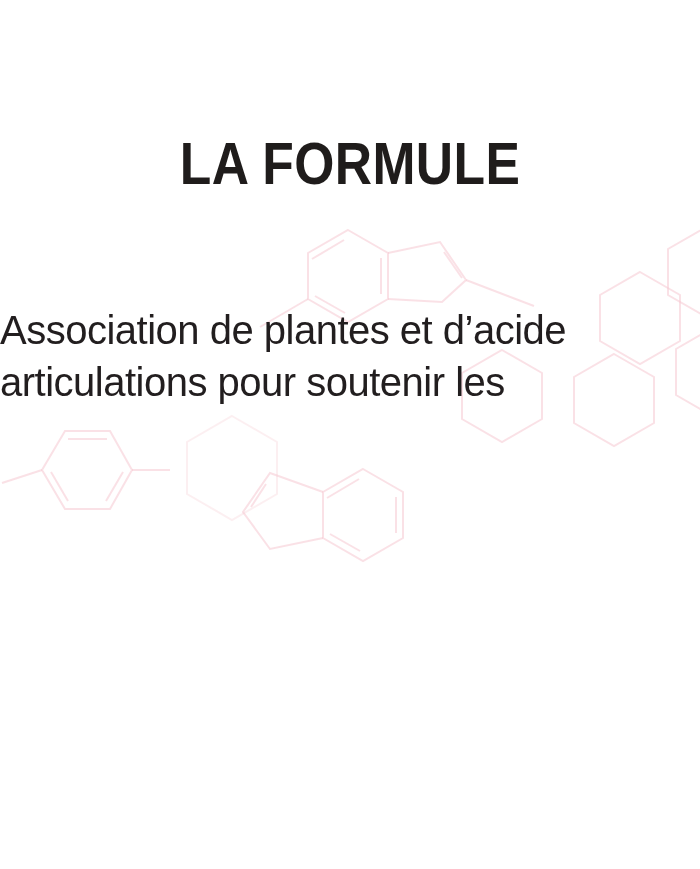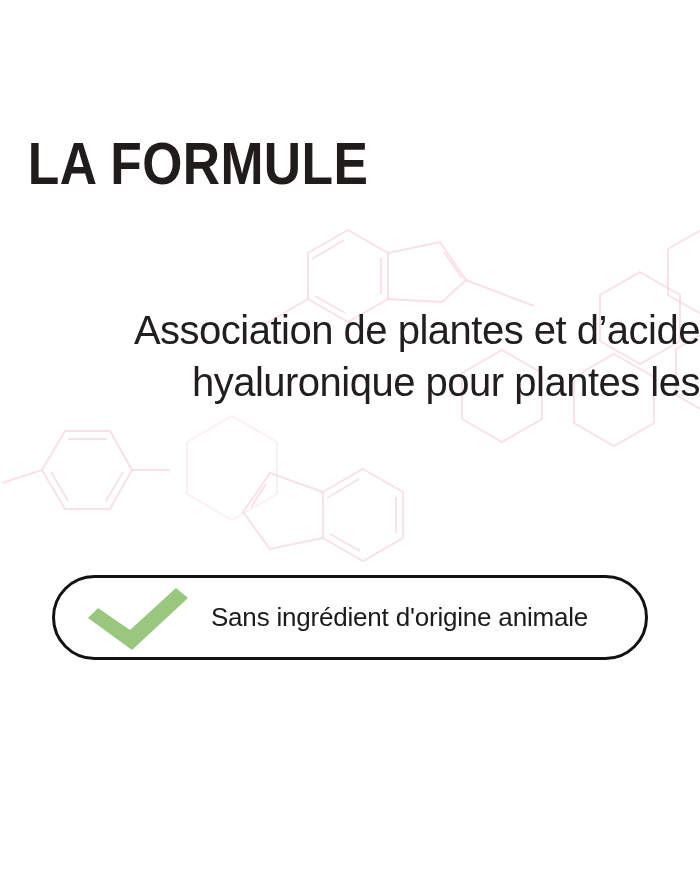--- a/index.html
+++ b/index.html
@@ -14,37 +14,37 @@
   .pattern-svg {
     position: absolute;
     top: 0; left: 0;
     width: 700px; height: 869px;
     pointer-events: none;
   }
   .title {
     position: absolute;
     top: 134px; left: 0; right: 0;
     margin: 0;
-    text-align: left;
+    text-align: center;
     font-size: 60px;
     font-weight: 700;
     line-height: 1;
     color: #1f1c1b;
     letter-spacing: 0.5px;
   }
   .title .squeeze {
     display: inline-block;
     transform: scaleX(0.86);
     transform-origin: center;
     white-space: nowrap;
   }
   .description {
     position: absolute;
     top: 304px; left: 0; right: 0;
-    text-align: right;
+    text-align: left;
     font-size: 40px;
     font-weight: 400;
     line-height: 52px;
     letter-spacing: -0.5px;
     color: #221e1f;
   }
   .badge {
     position: absolute;
     top: 575px; left: 52px;
     width: 596px; height: 85px;
@@ -109,23 +109,17 @@
       <line x1="266" y1="484" x2="251" y2="507"></line>
     </g>
   </svg>
 
   <h1 class="title" style="color: rgb(31, 28, 27);">
     <span class="squeeze">LA FORMULE</span>
   </h1>
 
   <div class="description" style="color: rgb(34, 30, 31);">
     <div>Association de plantes et d’acide</div>
-    <div>hyaluronique pour plantes les</div>
+    <div>articulations pour soutenir les</div>
   </div>
 
-  <div class="badge" style="border-color: rgb(18, 18, 18);">
-    <svg class="check-svg" viewBox="0 0 100 62" xmlns="http://www.w3.org/2000/svg">
-      <path d="M0,30 L10,20 L42,42 L88,0 L100,10 L44,62 Z" fill="#99c77e"></path>
-    </svg>
-    <span class="badge-label">Sans ingrédient d'origine animale</span>
-  </div>
 
 </div>
 
 </body></html>

